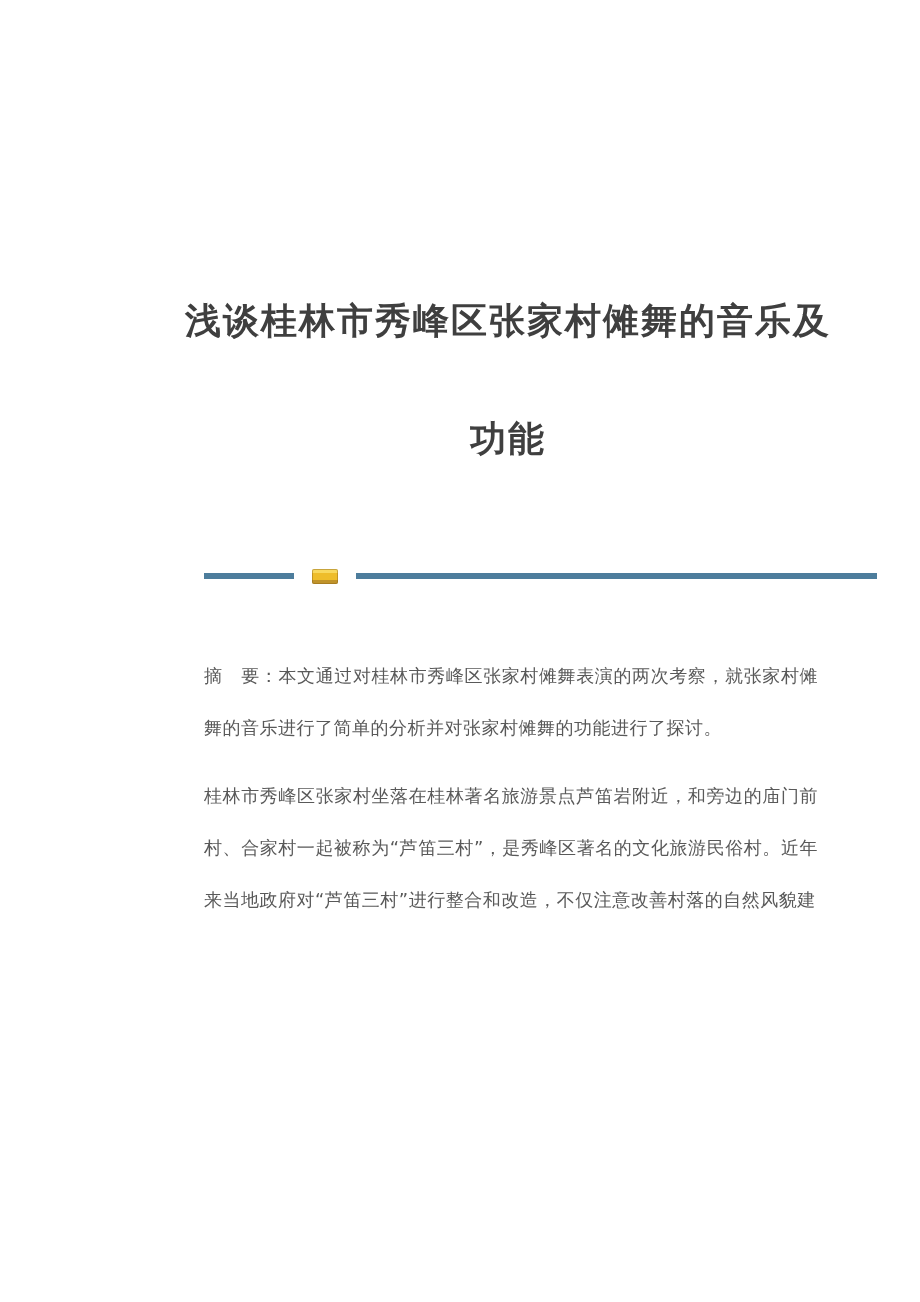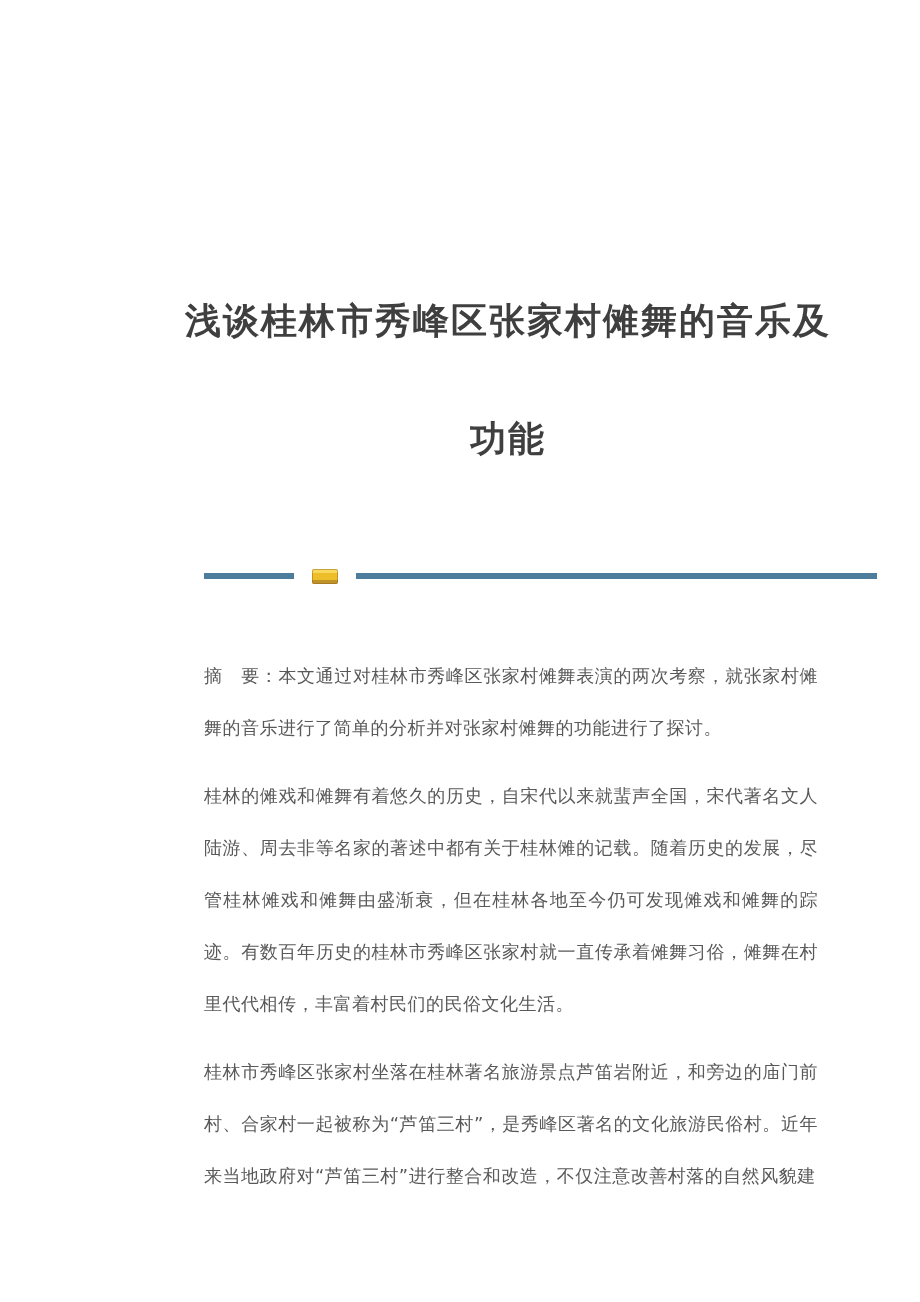--- a/index.html
+++ b/index.html
@@ -92,17 +92,16 @@
   </h1>
 
   <div class="divider-row">
     <div class="divider-line left"></div>
     <div class="divider-icon"></div>
     <div class="divider-line right"></div>
   </div>
 
   <div class="body-text">
     <p>摘　要：本文通过对桂林市秀峰区张家村傩舞表演的两次考察，就张家村傩舞的音乐进行了简单的分析并对张家村傩舞的功能进行了探讨。</p>
-    <p>桂林的傩戏和傩舞有着悠久的历史，自宋代以来就蜚声全国，宋代著名文人陆游、周去非等名家的著述中都有关于桂林傩的记载。随着历史的发展，尽管桂林傩戏和傩舞由盛渐衰，但在桂林各地至今仍可发现傩戏和傩舞的踪迹。有数百年历史的桂林市秀峰区张家村就一直传承着傩舞习俗，傩舞在村里代代相传，丰富着村民们的民俗文化生活。</p>
     <p>桂林市秀峰区张家村坐落在桂林著名旅游景点芦笛岩附近，和旁边的庙门前村、合家村一起被称为“芦笛三村”，是秀峰区著名的文化旅游民俗村。近年来当地政府对“芦笛三村”进行整合和改造，不仅注意改善村落的自然风貌建</p>
   </div>
 
 </div>
 
 </body></html>

